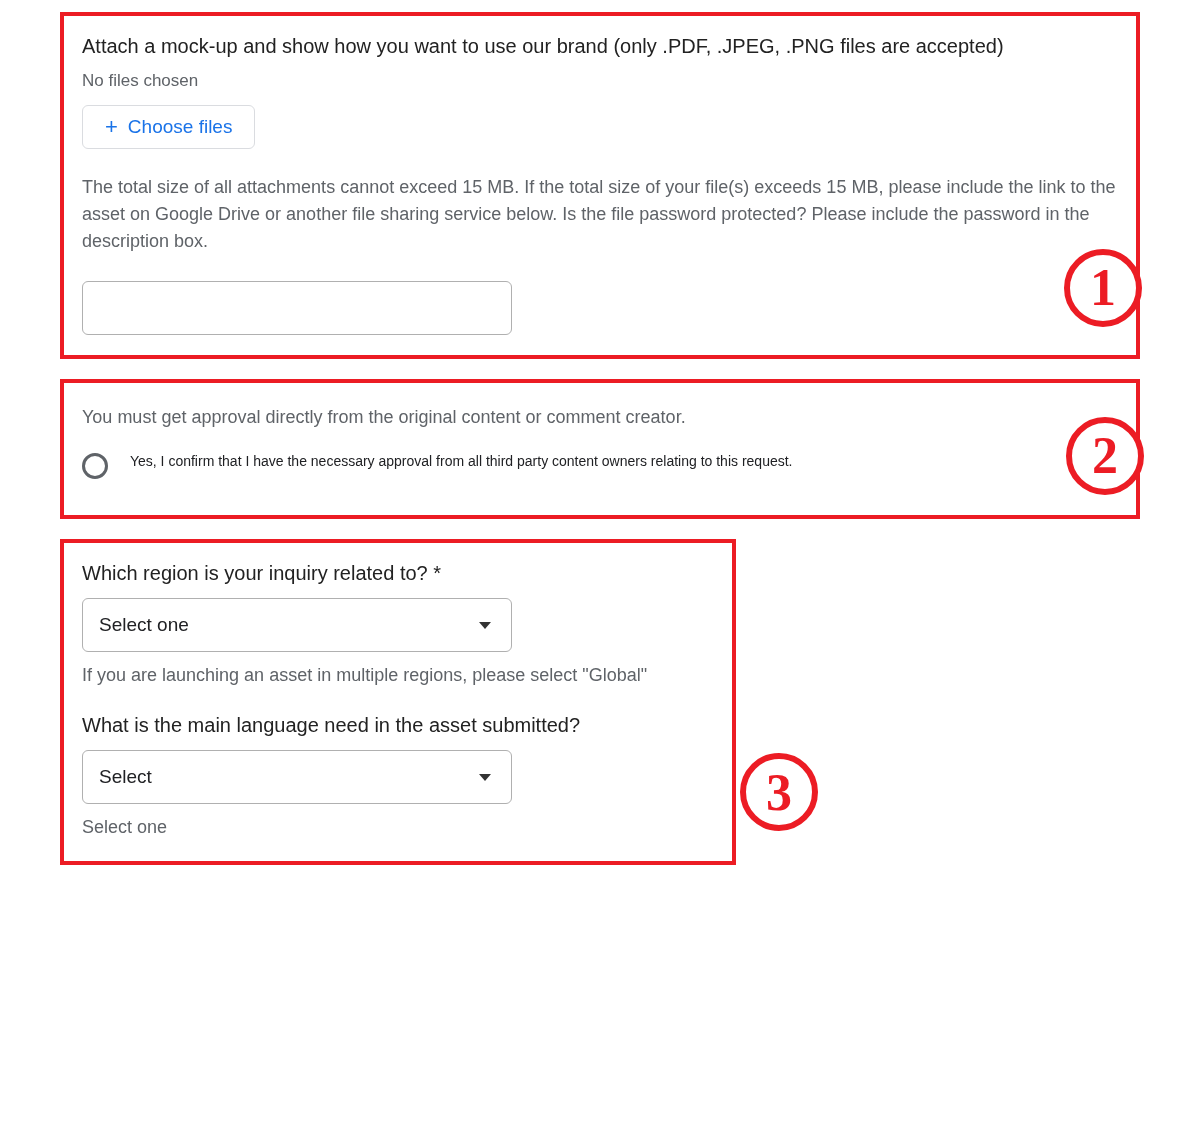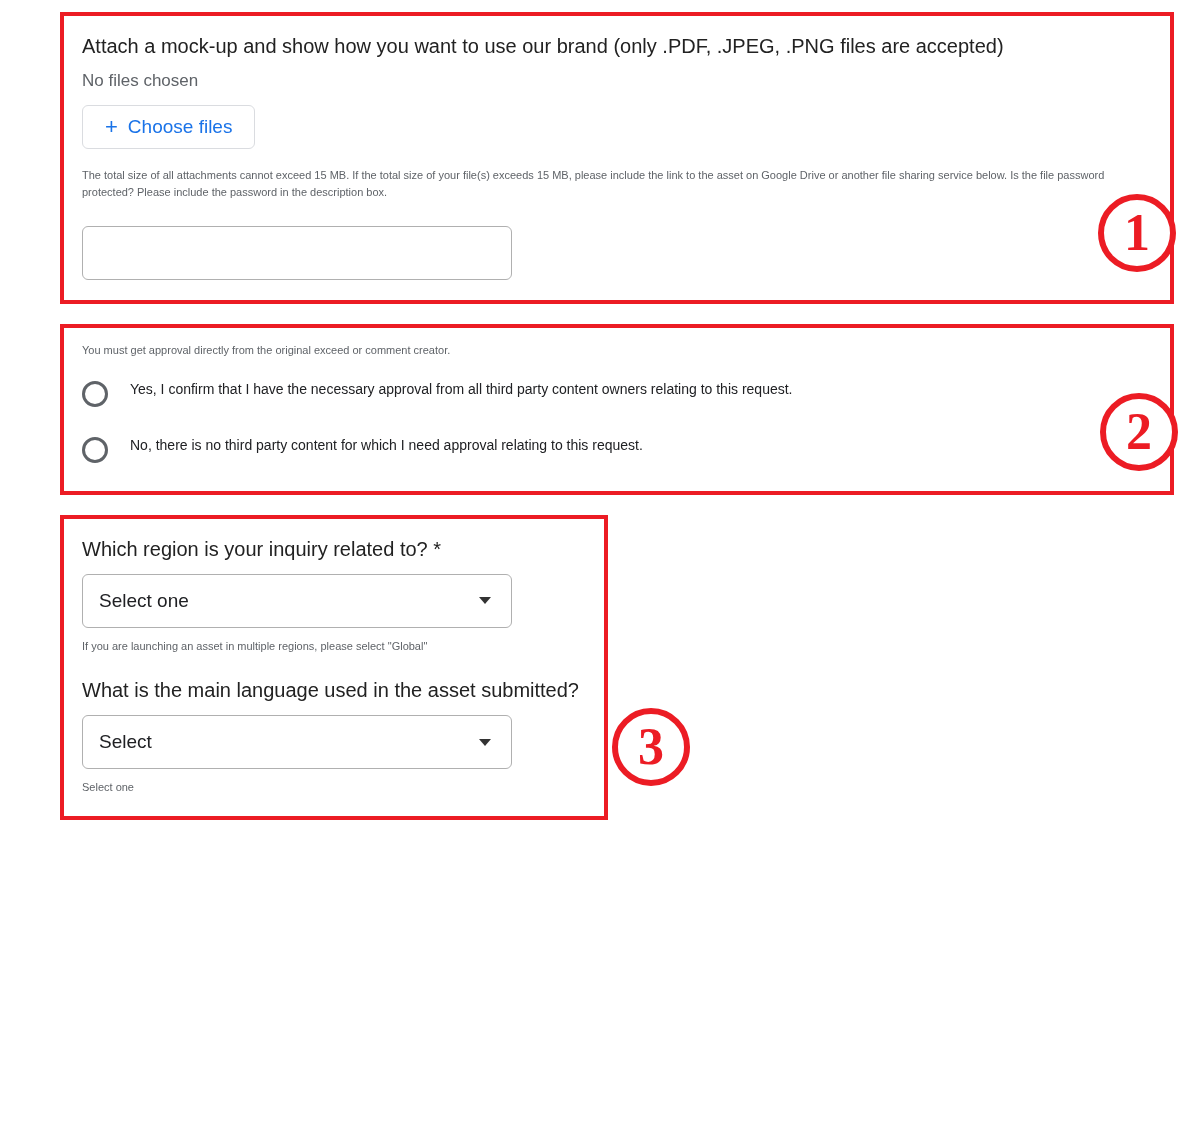--- a/index.html
+++ b/index.html
@@ -4,40 +4,40 @@
   <style>
     * { box-sizing: border-box; }
     body {
       margin: 0;
       padding: 0;
       font-family: Arial, Helvetica, sans-serif;
       background: #fff;
       color: #202124;
       width: 1200px;
     }
-    .container { padding: 12px 26px 40px 60px; }
+    .container { padding: 12px 60px 40px 60px; }
     .section {
       border: 4px solid #ec1c24;
       padding: 14px 18px 20px 18px;
       margin-bottom: 20px;
       position: relative;
       background: #fff;
     }
-    .section-3 { width: 548px; }
+    .section-3 { width: 676px; }
     .q-title {
       font-size: 20px;
       color: #222;
       margin: 2px 0 10px 0;
       line-height: 1.45;
     }
     .sub-text {
-      font-size: 11px;
+      font-size: 18px;
       color: #5f6368;
       line-height: 1.5;
-      margin: 0 0 16px 0;
+      margin: 7px 0 16px 0;
     }
     .no-files {
       font-size: 17px;
       color: #5f6368;
       margin-bottom: 14px;
     }
     .choose-btn {
       display: inline-flex;
       align-items: center;
       gap: 10px;
@@ -162,44 +162,40 @@
     <button class="choose-btn">
       <span class="plus">+</span>
       <span>Choose files</span>
     </button>
     <div class="sub-text">The total size of all attachments cannot exceed 15 MB. If the total size of your file(s) exceeds 15 MB, please include the link to the asset on Google Drive or another file sharing service below. Is the file password protected? Please include the password in the description box.</div>
     <input type="text" class="link-input" style="">
     <div class="badge badge-1">1</div>
   </div>
 
   <div class="section">
-    <div class="sub-text" style="margin-bottom:20px;">You must get approval directly from the original exceed or comment creator.</div>
+    <div class="sub-text" style="margin-bottom:20px;">You must get approval directly from the original content or comment creator.</div>
 
     <div class="radio-row">
       <span class="radio-circle"></span>
       <span class="radio-label">Yes, I confirm that I have the necessary approval from all third party content owners relating to this request.</span>
     </div>
     <div class="spacer-small"></div>
-    <div class="radio-row">
-      <span class="radio-circle"></span>
-      <span class="radio-label">No, there is no third party content for which I need approval relating to this request.</span>
-    </div>
 
     <div class="badge badge-2">2</div>
   </div>
 
   <div class="section section-3" style="position:relative;">
     <div class="q-title" style="margin-top:2px;">Which region is your inquiry related to? *</div>
     <div class="select-box">
       <span>Select one</span>
       <span class="caret-down"></span>
     </div>
     <div class="sub-text">If you are launching an asset in multiple regions, please select "Global"</div>
 
-    <div class="q-title" style="margin-top:22px;">What is the main language used in the asset submitted?</div>
+    <div class="q-title" style="margin-top:22px;">What is the main language need in the asset submitted?</div>
     <div class="select-box">
       <span>Select</span>
       <span class="caret-down"></span>
     </div>
     <div class="sub-text" style="margin-bottom:0;">Select one</div>
 
     <div class="badge-3-wrap">
       <div class="badge-3">3</div>
     </div>
   </div>

